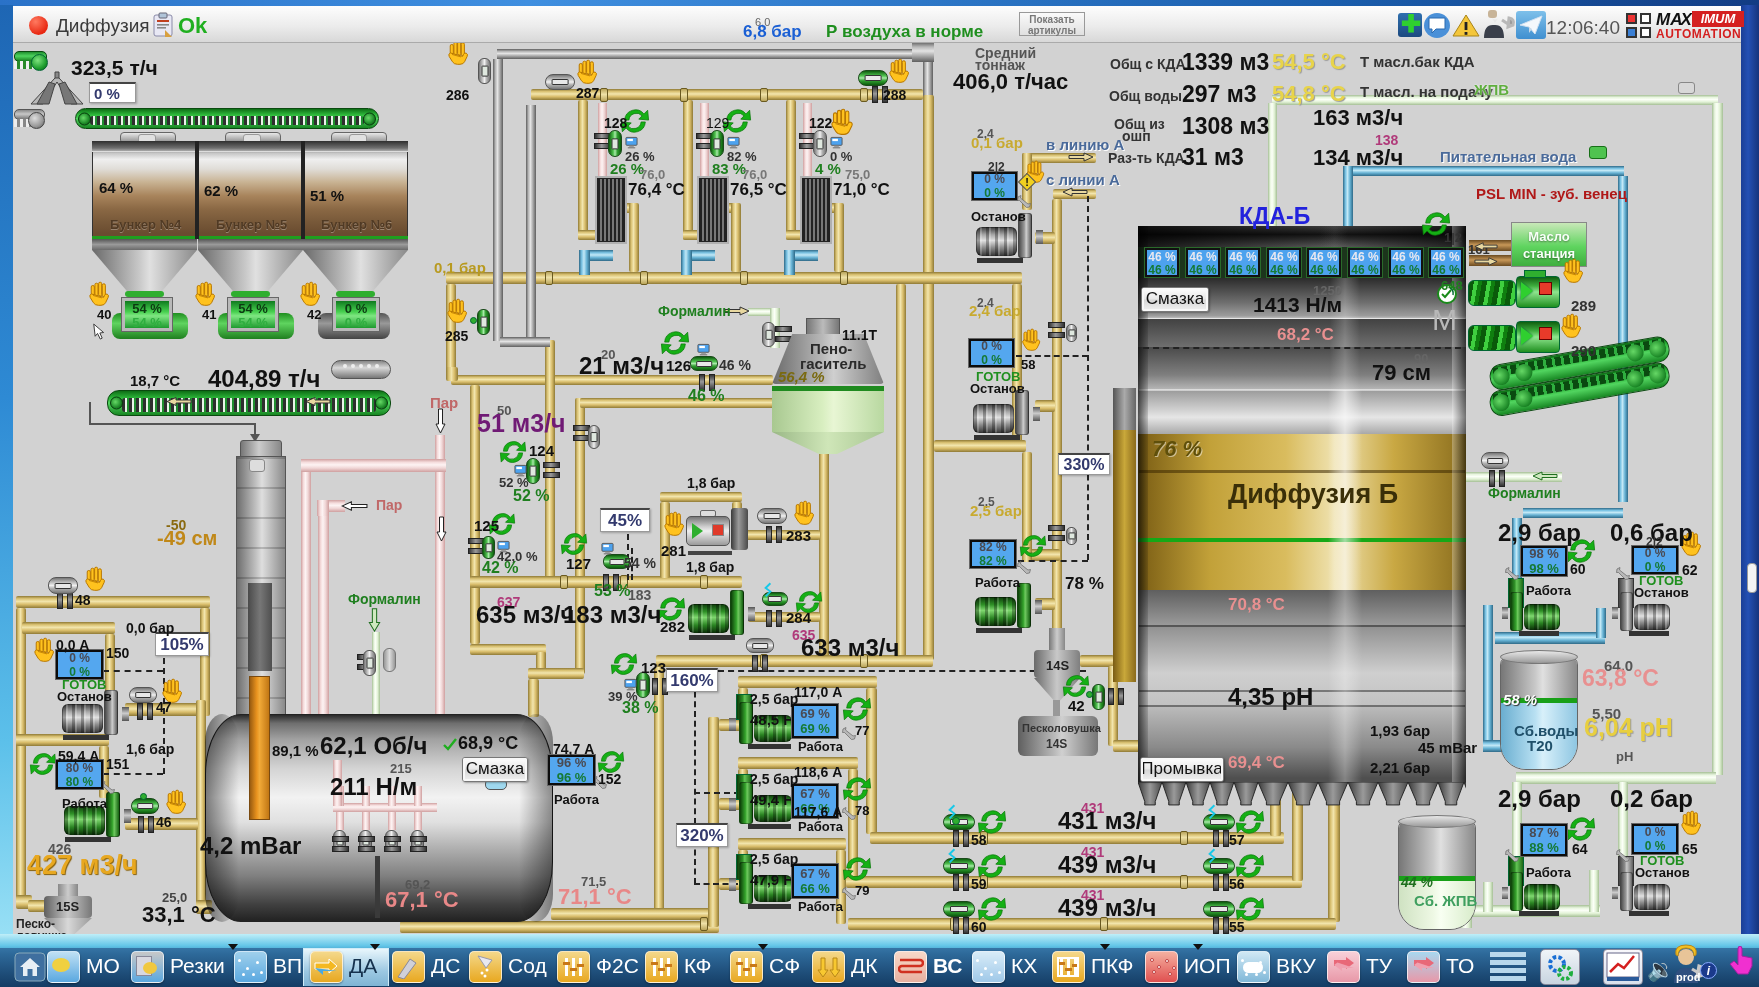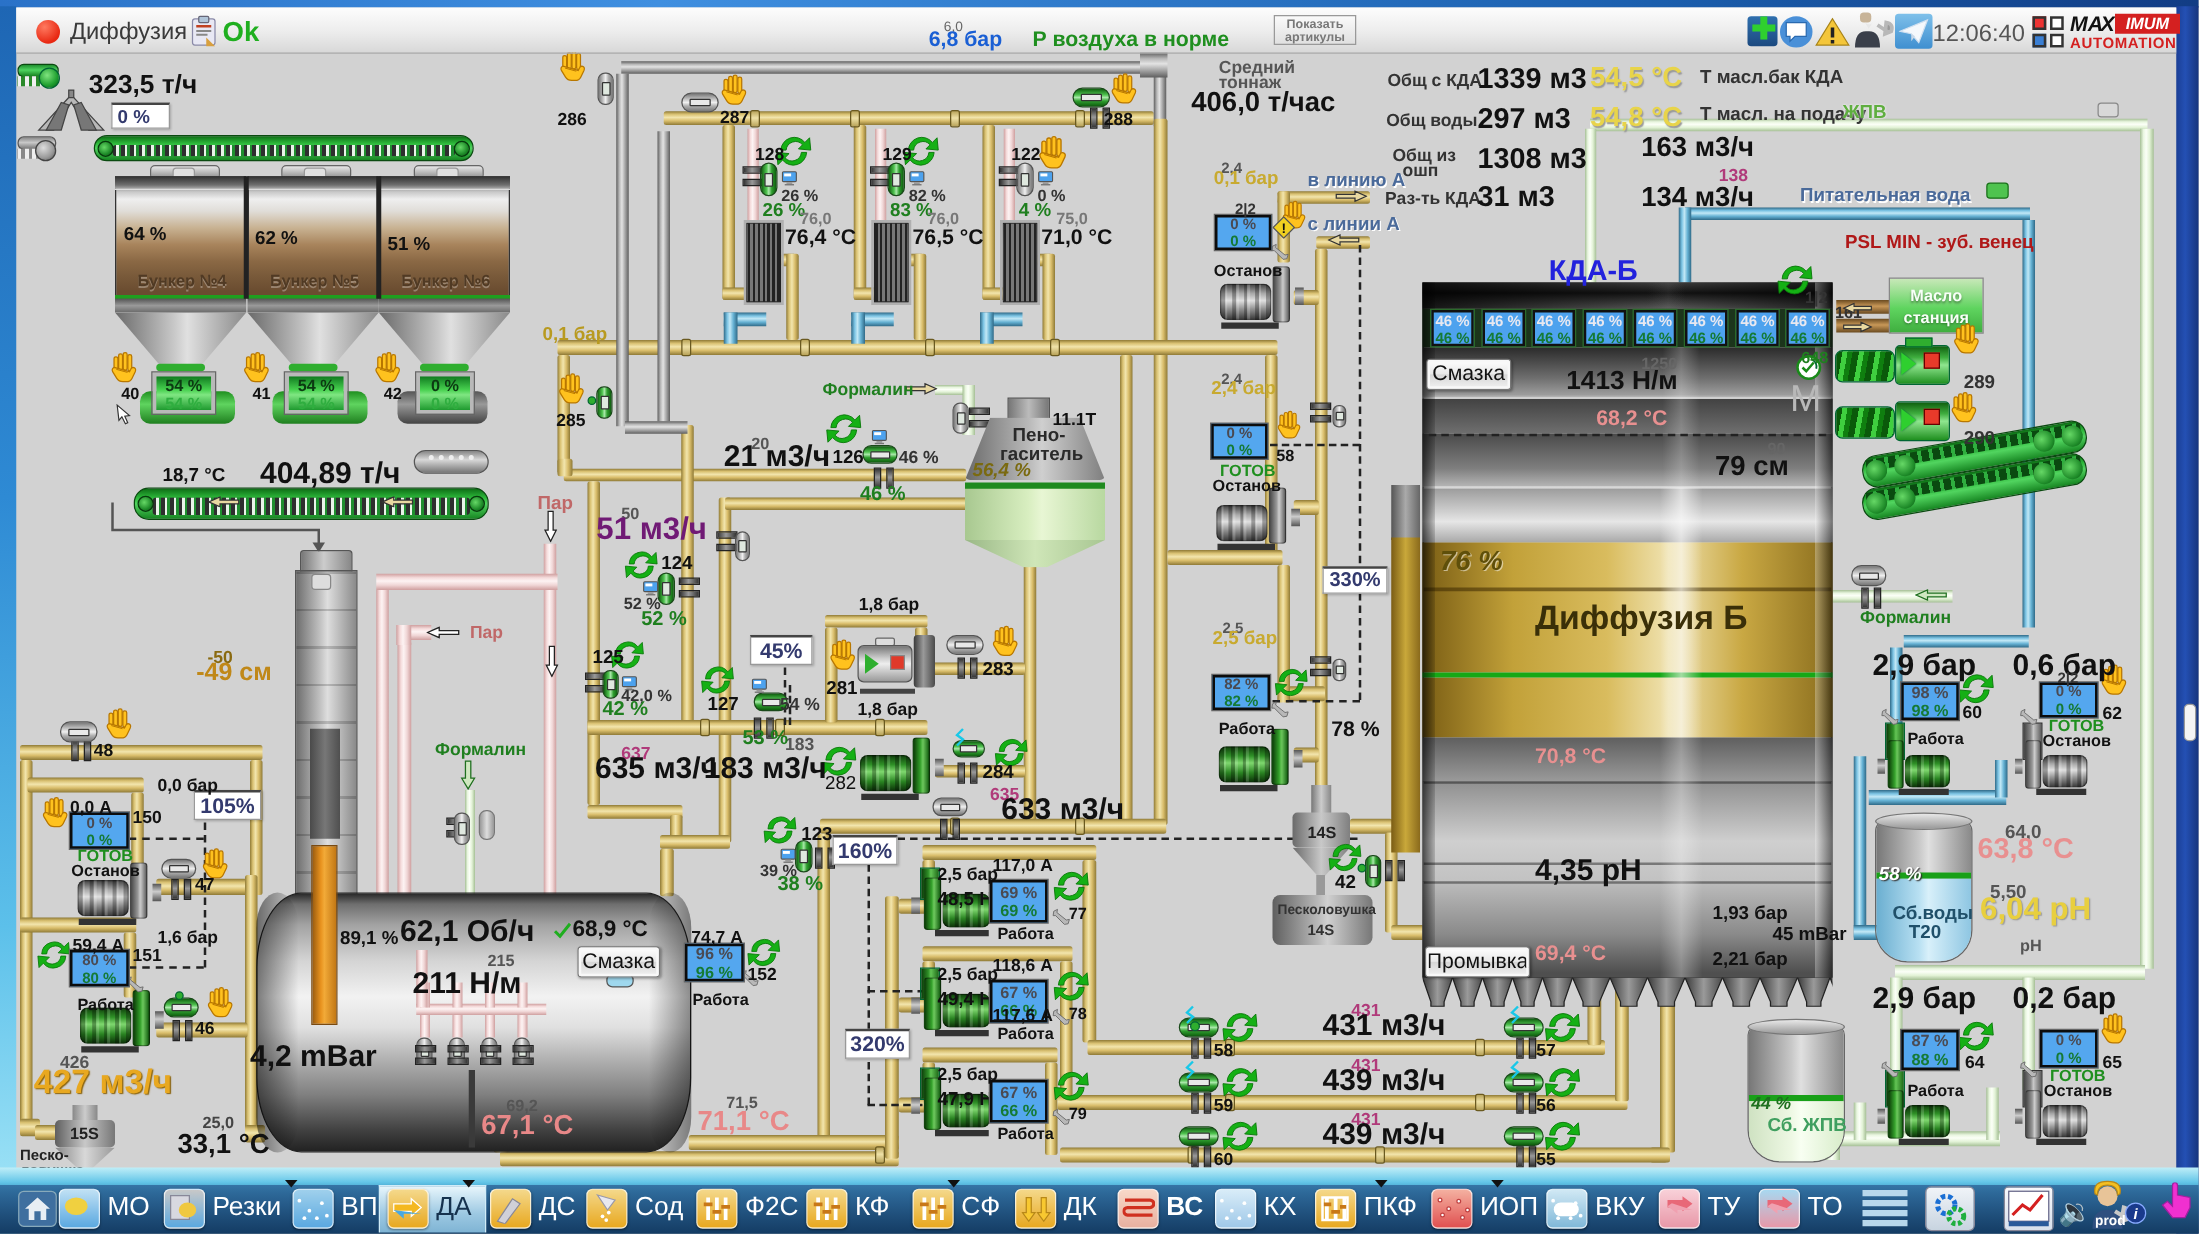--- a/index.html
+++ b/index.html
@@ -800,21 +800,21 @@
       <b></b>
     </div>
 <svg class="ic" style="left:625px;top:136px;width:13px;height:13px;z-index:22;">
       <use href="#moni"></use>
     </svg>
 <div class="t" style="left:625px;top:150px;font-size:13px;color:#333;font-weight:700;;z-index:30">26 %</div>
 <div class="t" style="left:610px;top:161px;font-size:15px;color:#1f7f1f;font-weight:700;;z-index:30">26 %</div>
 <div class="t" style="left:640px;top:168px;font-size:13px;color:#777;font-weight:700;;z-index:30">76,0</div>
 <div class="t" style="left:628px;top:181px;font-size:17px;color:#111;font-weight:700;;z-index:30">76,4 °C</div>
 <div class="exch" style="left:697px;top:176px;z-index:10"></div>
-<div class="t" style="left:706px;top:116px;font-size:14px;color:#111;font-weight:700;;z-index:30">129</div>
+<div class="t" style="left:706px;top:116px;font-size:14px;color:#111;font-weight:400;;z-index:30">129</div>
 <svg class="ic" style="left:722px;top:106px;width:30px;height:30px;z-index:22;">
       <use href="#recy"></use>
     </svg>
 <div class="flgv" style="left:696px;top:133px;width:17px;height:16px;z-index:8">
       <i style="top:0"></i>
       <i style="bottom:0"></i>
     </div>
 <div class="capv g" style="left:710px;top:130px;width:14px;height:27px;border-radius:7px;z-index:9">
       <b></b>
     </div>
@@ -1170,21 +1170,21 @@
     </div>
 <div class="t" style="left:786px;top:528px;font-size:15px;color:#111;font-weight:700;;z-index:30">283</div>
 <svg class="ic" style="left:793px;top:500px;width:24px;height:25.92px;z-index:22;">
       <use href="#hand"></use>
     </svg>
 <div class="t" style="left:686px;top:560px;font-size:14px;color:#111;font-weight:700;;z-index:30">1,8 бар</div>
 <div class="t" style="left:497px;top:595px;font-size:14px;color:#b03a7a;font-weight:700;;z-index:30">637</div>
 <div class="t" style="left:476px;top:602px;font-size:24px;color:#111;font-weight:700;;z-index:30">635 м3/ч</div>
 <div class="t" style="left:563px;top:602px;font-size:24px;color:#111;font-weight:700;;z-index:30">183 м3/ч</div>
 <div class="t" style="left:628px;top:588px;font-size:14px;color:#555;font-weight:700;;z-index:30">183</div>
-<div class="t" style="left:660px;top:619px;font-size:15px;color:#111;font-weight:400;;z-index:30">282</div>
+<div class="t" style="left:660px;top:619px;font-size:15px;color:#111;font-weight:700;;z-index:30">282</div>
 <svg class="ic" style="left:656px;top:594px;width:30px;height:30px;z-index:22;">
       <use href="#recy"></use>
     </svg>
 <div class="pump g" style="left:688px;top:590px;width:62px;height:46px;z-index:12">
       <div class="pm"></div>
       <div class="phd"></div>
       <div class="pst"></div>
       <div class="pout"></div>
     </div>
 <svg class="ic" style="left:762px;top:582px;width:12px;height:15.600000000000001px;z-index:22;">

